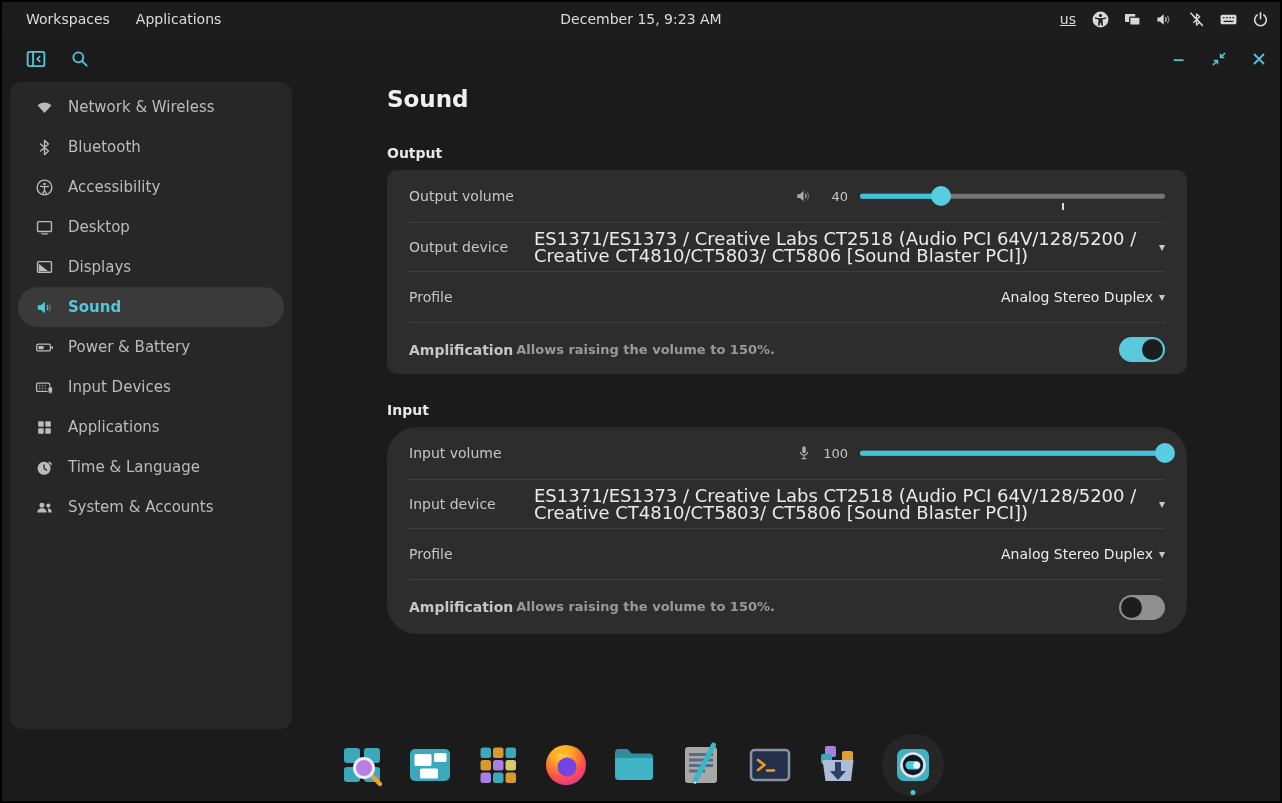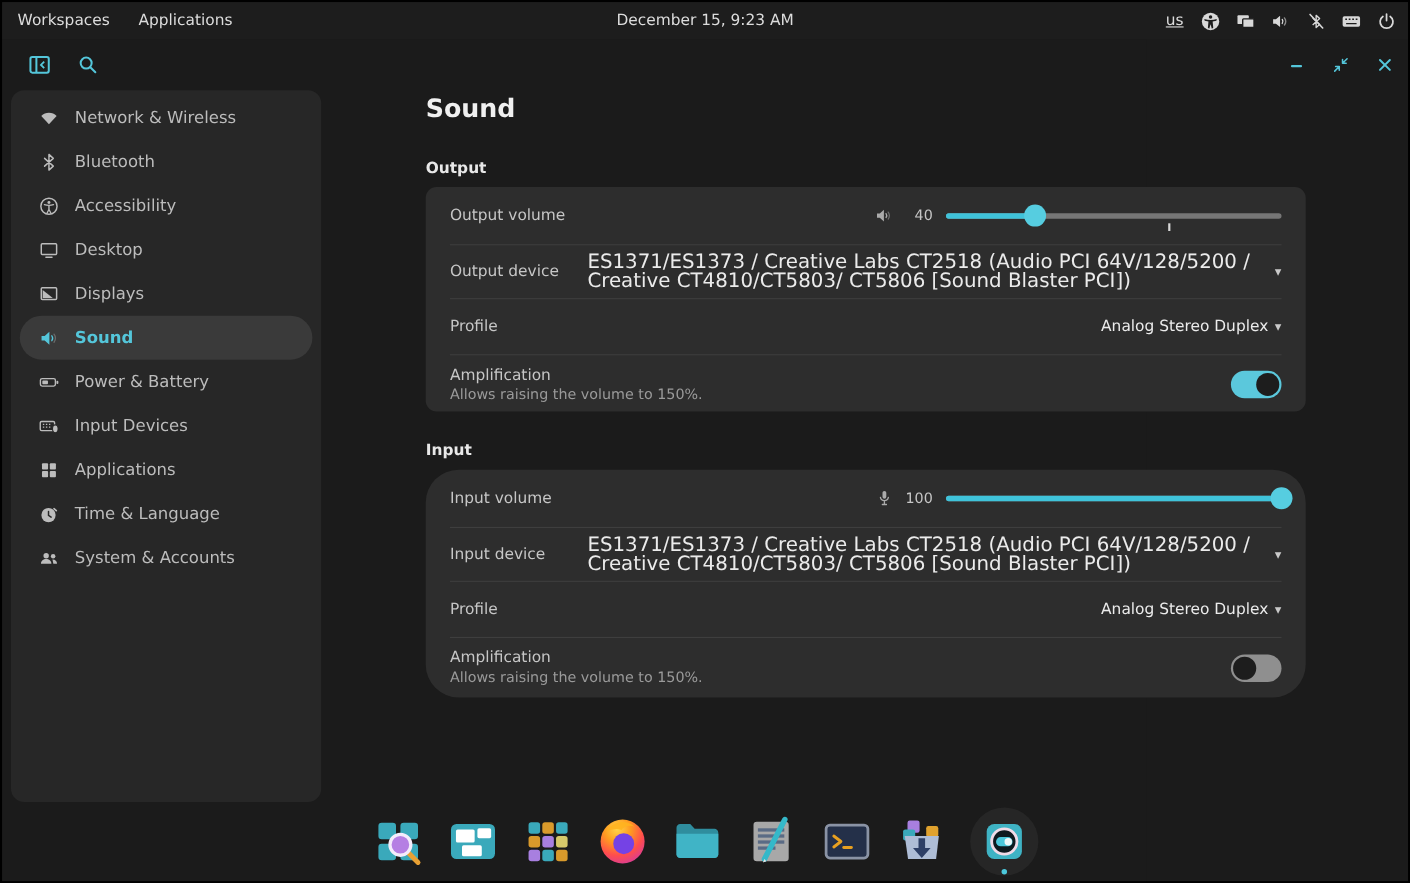--- a/index.html
+++ b/index.html
@@ -3,21 +3,21 @@
 <meta charset="utf-8">
 <style>
   * { margin:0; padding:0; box-sizing:border-box; }
   html,body { width:1282px; height:803px; background:#000; }
   body { font-family:"DejaVu Sans","Liberation Sans",sans-serif; overflow:hidden; }
   #screen { position:relative; width:1282px; height:803px; background:#1b1b1b; border:2px solid #000; }
 
   
   #topbar { position:absolute; left:0; top:0; width:100%; height:34px; background:#1d1d1d;
             display:flex; align-items:center; color:#dcdcdc; font-size:14px; }
-  .tb-left { display:flex; gap:26px; padding-left:14px; }
+  .tb-left { display:flex; gap:26px; padding-left:24px; }
   .tb-menu { cursor:default; }
   .tb-clock { position:absolute; left:50%; transform:translateX(-50%); }
   .tb-right { position:absolute; right:10px; display:flex; align-items:center; gap:13px; }
   .tb-right svg { display:block; }
   .tray { width:19px; height:19px; display:flex; align-items:center; justify-content:center; }
   .kbd-layout { font-size:14px; color:#dcdcdc; margin-right:2px;text-decoration:underline; }
 
   
   #window { position:absolute; left:0; top:34px; width:1040px; height:765px; background:#1b1b1b; }
   .chrome-icon { position:absolute; width:20px; height:20px; }
@@ -64,21 +64,21 @@
   .thumb { position:absolute; top:50%; width:20px; height:20px; border-radius:50%;
            background:#56cde0; transform:translate(-50%,-50%); }
   .tick { position:absolute; top:calc(50% + 7px); width:2px; height:7px; background:#d8d8d8;
           transform:translateX(-50%); }
 
   .dev-label { width:125px; flex:none; }
   .dev-value { flex:1; font-size:18px; color:#ebebeb; line-height:17px; padding-right:10px; }
   .dd-arrow { color:#c9c9c9; font-size:12px; flex:none; margin-left:6px; cursor:pointer; }
   .right-group { margin-left:auto; display:flex; align-items:center; }
   .profile-value { font-size:14px; color:#ebebeb; }
-  .amp-left { display:flex; flex-direction:column; gap:3px; }
+  .amp-left { display:flex; flex-direction:row; gap:3px;font-weight:bold; }
   .amp-desc { font-size:13px; color:#9a9a9a; }
   .toggle { margin-left:auto; width:46px; height:25px; border-radius:13px; background:#8f8f8f;
             position:relative; cursor:pointer; flex:none; }
   .toggle .knob { position:absolute; top:2px; left:2px; width:21px; height:21px; border-radius:50%;
                   background:#1d1d1d; transition:left .1s; }
   .toggle.on { background:#5bc8dc; }
   .toggle.on .knob { left:23px; }
 
   
   #dock { position:absolute; left:0; right:0; bottom:5px; display:flex; justify-content:center;

